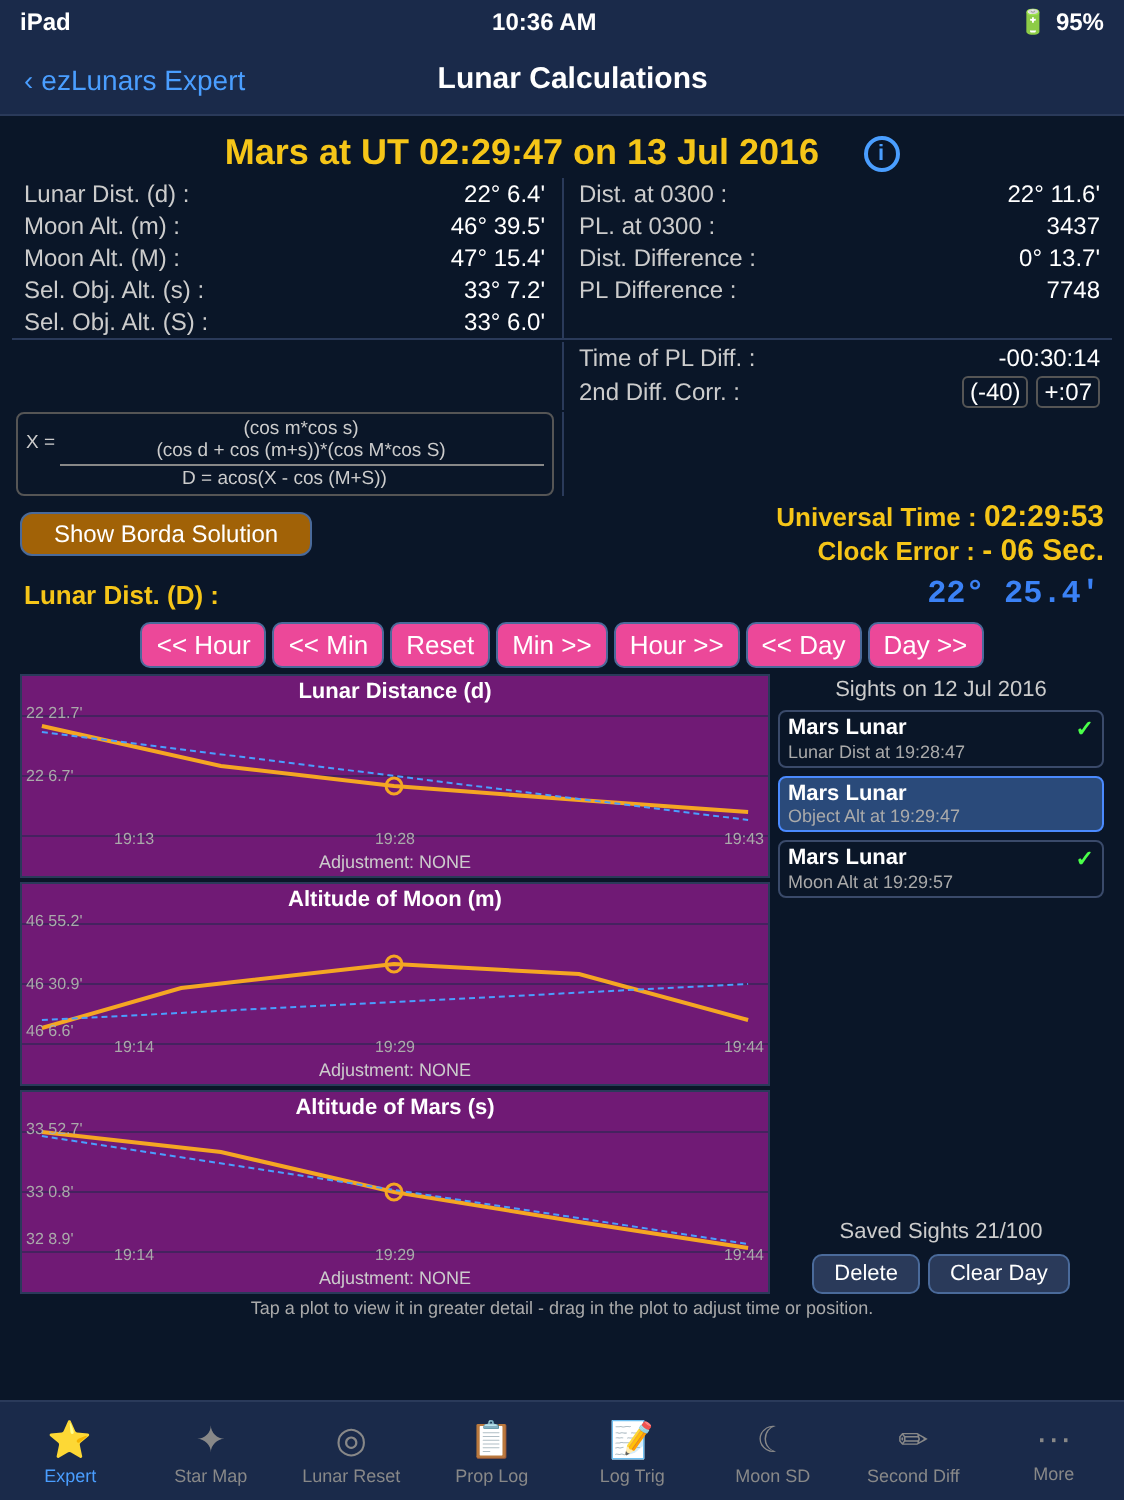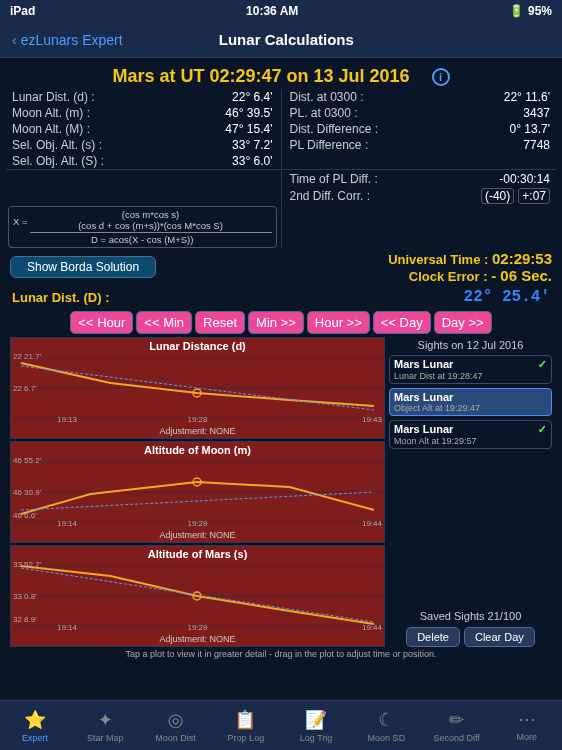--- a/index.html
+++ b/index.html
@@ -83,21 +83,21 @@
       padding: 1px 4px;
       font-size: 12px;
     }
     .data-label { color: #ccc; }
     .data-value { color: white; font-weight: 500; }
 
     
     .borda-btn {
       display: block;
       margin: 3px auto;
-      background: #0c4a6e;
+      background: #a16207;
       border: 1px solid #4a6a9a;
       border-radius: 6px;
       color: white;
       padding: 3px 16px;
       font-size: 12px;
       text-align: center;
       width: 180px;
     }
 
     
@@ -150,21 +150,21 @@
       padding: 0 4px;
       height: 310px;
     }
     .charts-area {
       flex: 0 0 375px;
       display: flex;
       flex-direction: column;
       gap: 2px;
     }
     .chart-box {
-      background: #7f1d1d;
+      background: #701a75;
       border: 1px solid #2a3a5a;
       flex: 1;
       position: relative;
       overflow: hidden;
     }
     .chart-title {
       text-align: center;
       font-size: 11px;
       font-weight: 600;
       color: white;
@@ -589,21 +589,21 @@
   <div class="tab-item active">
     <span class="tab-icon">⭐</span>
     <span class="tab-label">Expert</span>
   </div>
   <div class="tab-item">
     <span class="tab-icon">✦</span>
     <span class="tab-label">Star Map</span>
   </div>
   <div class="tab-item">
     <span class="tab-icon">◎</span>
-    <span class="tab-label">Moon Dist</span>
+    <span class="tab-label">Lunar Reset</span>
   </div>
   <div class="tab-item">
     <span class="tab-icon">📋</span>
     <span class="tab-label">Prop Log</span>
   </div>
   <div class="tab-item">
     <span class="tab-icon">📝</span>
     <span class="tab-label">Log Trig</span>
   </div>
   <div class="tab-item">

